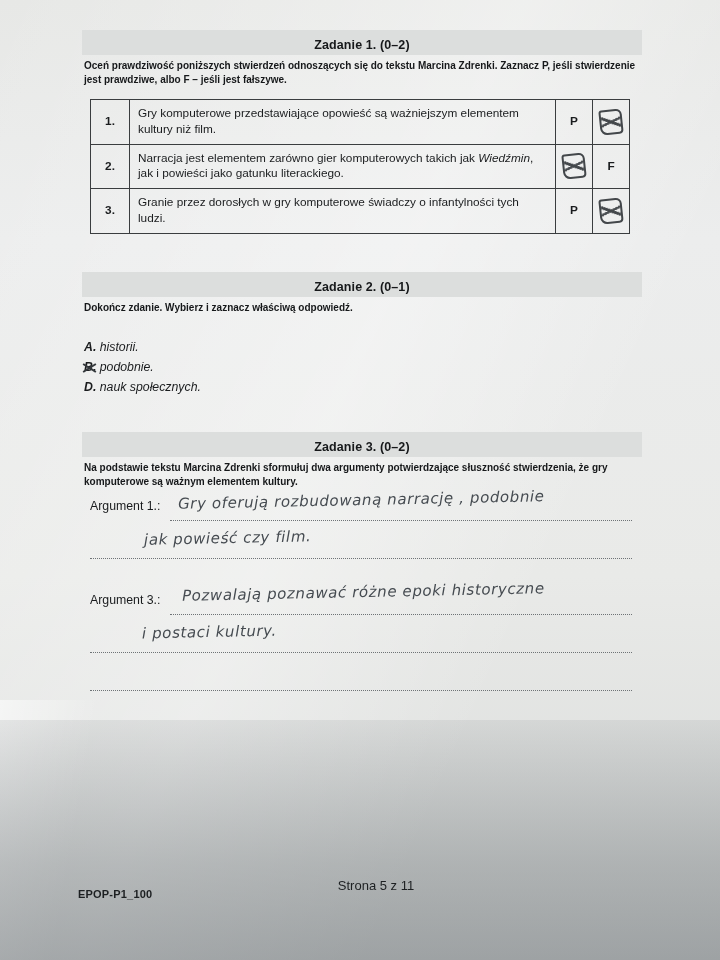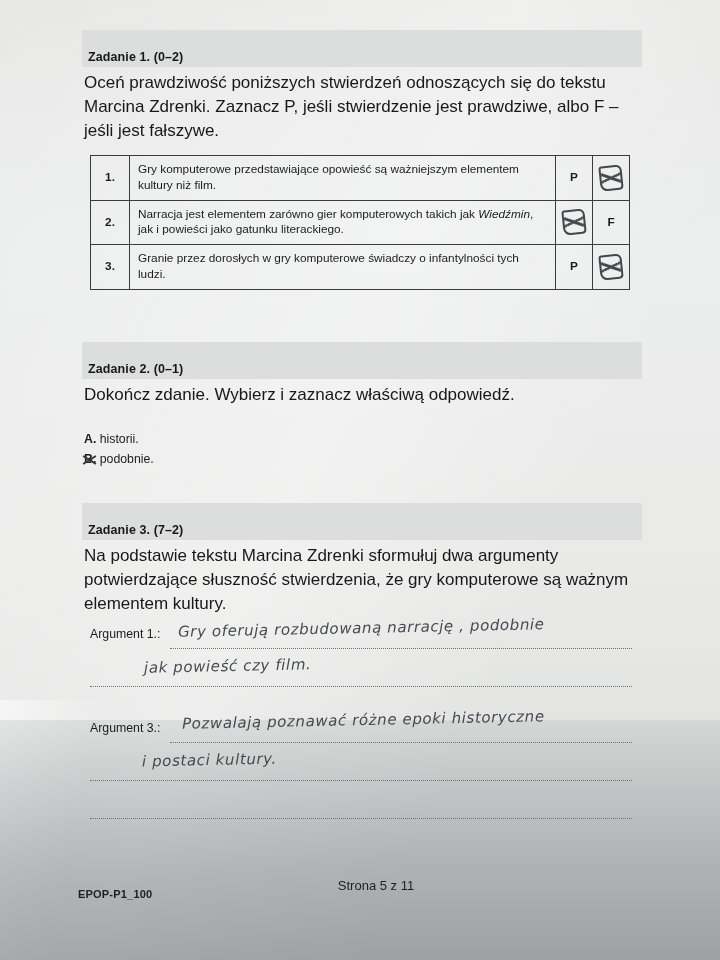--- a/index.html
+++ b/index.html
@@ -38,29 +38,30 @@
   }
   .content {
     position: absolute;
     left: 82px;
     top: 30px;
     width: 560px;
   }
   
   .task-bar {
     background: #dcdedd;
-    padding: 20px 6px 3px 6px;
+    padding: 8px 6px 3px 6px;
     font-weight: bold;
     font-size: 12.5px;
     color: #16181a;
     letter-spacing: 0.1px;
+    text-align: center;
   }
   .task-instruction {
-    font-weight: normal;
-    font-size: 17px;
+    font-weight: bold;
+    font-size: 10px;
     line-height: 1.42;
     color: #16181a;
     margin-top: 4px;
     padding: 0 2px;
   }
   
   table.tf {
     border-collapse: collapse;
     margin-top: 12px;
     margin-left: 8px;
@@ -123,20 +124,21 @@
   .t2-options {
     margin-top: 22px;
     padding-left: 2px;
   }
   .t2-options li {
     list-style: none;
     font-size: 12.3px;
     color: #1a1c1e;
     line-height: 1.65;
     position: relative;
+    font-style: italic;
   }
   .t2-options ul { margin: 0; padding: 0; }
   .opt-letter { font-weight: bold; }
   .opt-letter.crossed {
     position: relative;
     display: inline-block;
   }
   .opt-letter.crossed::before,
   .opt-letter.crossed::after {
     content: "";
@@ -245,41 +247,45 @@
               <span class="marked">
                 <span class="hidden-letter">F</span>
                 <span class="scribble"></span>
               </span>
             </td>
           </tr>
         </tbody>
       </table>
     </div>
 
-    <div style="margin-top:52px;">
+    <div style="margin-top:38px;">
       <div class="task-bar">Zadanie 2. (0–1)</div>
       <div class="task-instruction">Dokończ zdanie. Wybierz i zaznacz właściwą odpowiedź.</div>
 
 
       <div class="t2-options">
         <ul>
           <li>
             <span class="opt-letter">A.</span>
             <span>historii.</span>
           </li>
           <li>
             <span class="opt-letter crossed">B.</span>
             <span>podobnie.</span>
           </li>
+          <li>
+            <span class="opt-letter">D.</span>
+            <span>nauk społecznych.</span>
+          </li>
         </ul>
       </div>
     </div>
 
     <div style="margin-top:34px;">
-      <div class="task-bar">Zadanie 3. (7–2)</div>
+      <div class="task-bar">Zadanie 3. (0–2)</div>
       <div class="task-instruction">Na podstawie tekstu Marcina Zdrenki sformułuj dwa argumenty potwierdzające słuszność stwierdzenia, że gry komputerowe są ważnym elementem kultury.</div>
 
       <div class="answer-block">
 
         <div class="answer-row">
           <span class="arg-label">Argument 1.:</span>
           <span class="dotline" style="left:88px; width:462px;"></span>
           <span class="hand" style="left:96px; top:2px;">Gry oferują  rozbudowaną  narrację , podobnie</span>
         </div>
 

